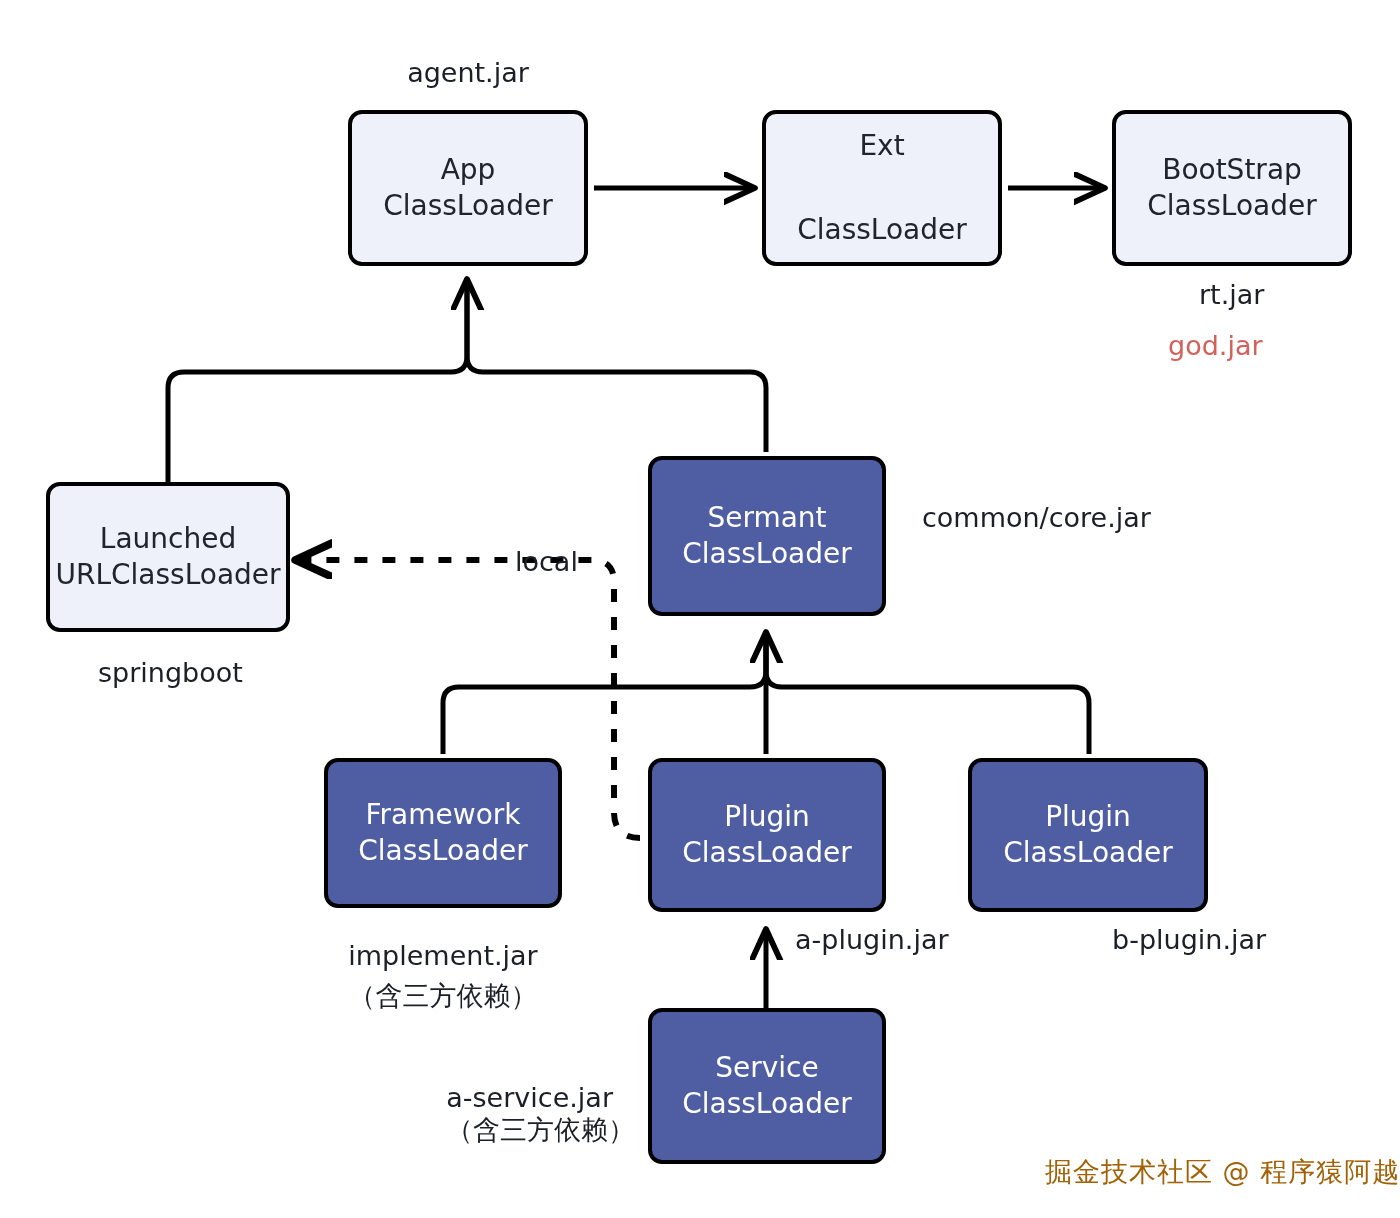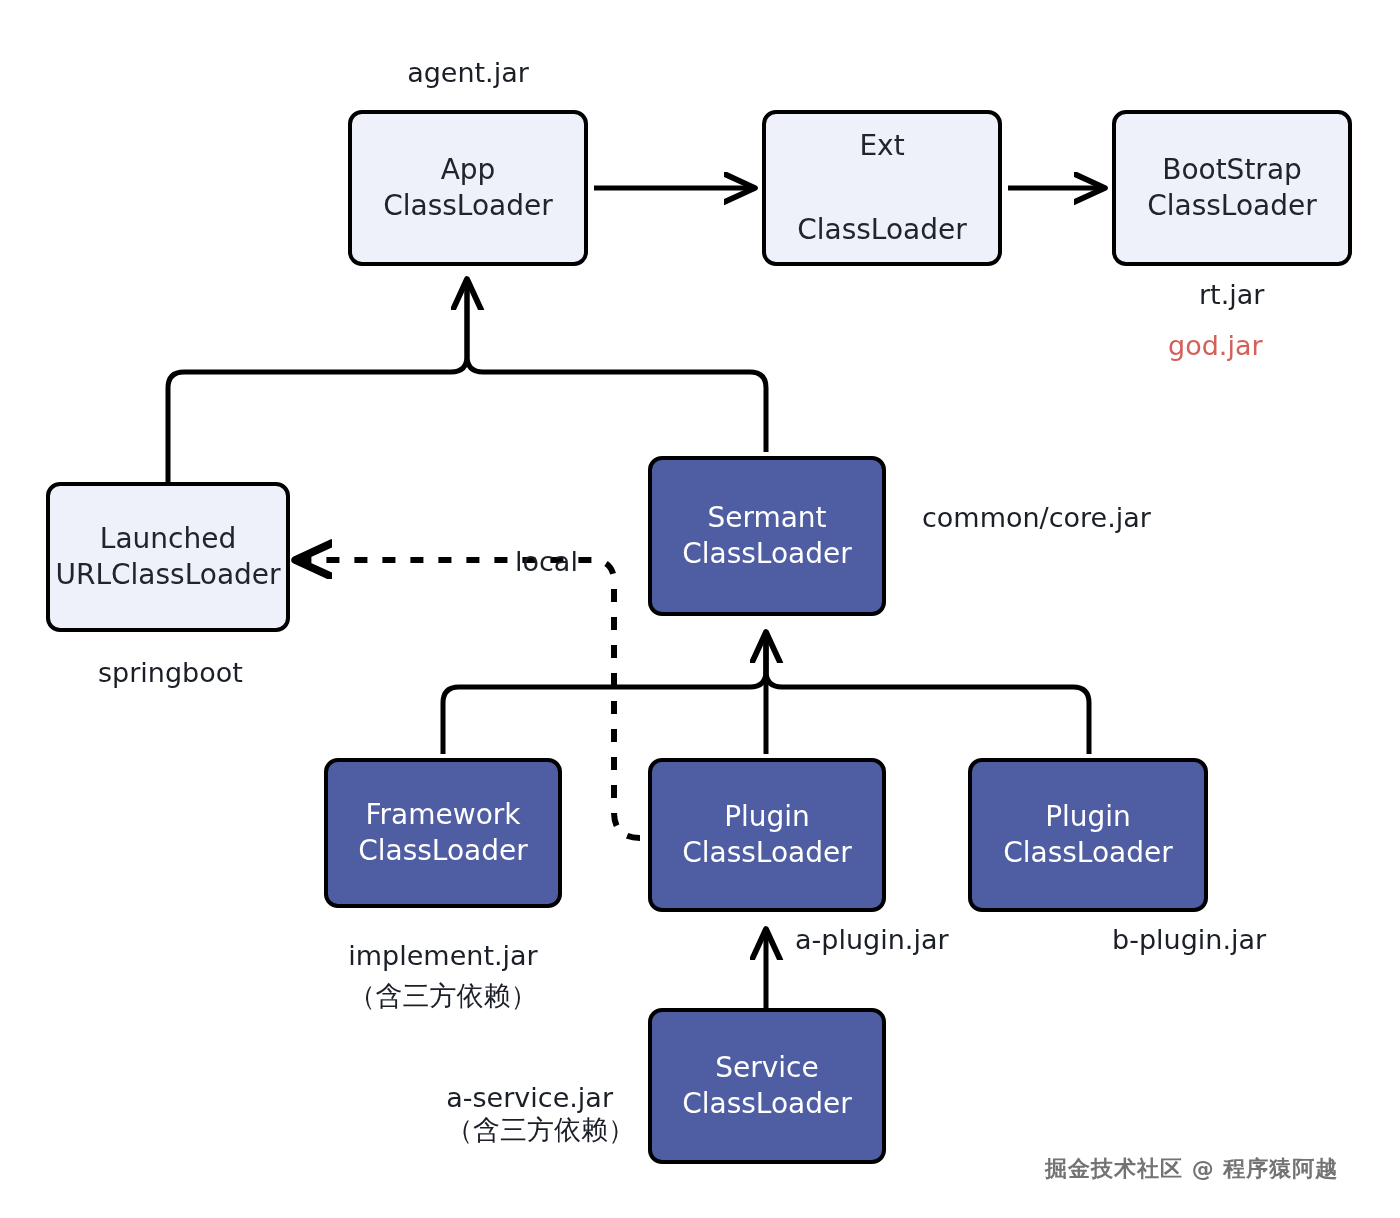--- a/index.html
+++ b/index.html
@@ -63,26 +63,25 @@
     text-align: center;
   }
   .caption.right {
     text-align: right;
   }
   .caption .accent {
     color: #d4605a;
   }
   .watermark {
     position: absolute;
-    font-size: 22px;
-    color: #737373;
+    font-size: 27px;
+    color: #a16207;
     white-space: nowrap;
     letter-spacing: 1px;
     z-index: 4;
-    font-weight: bold;
   }
 </style>
 </head>
 <body>
 
 <div id="canvas">
 
   <svg id="edges" viewBox="0 0 1400 1218" xmlns="http://www.w3.org/2000/svg">
     <defs>
       <marker id="arrow" markerWidth="7" markerHeight="7" refX="5.6" refY="3.2" orient="auto" markerUnits="strokeWidth">

